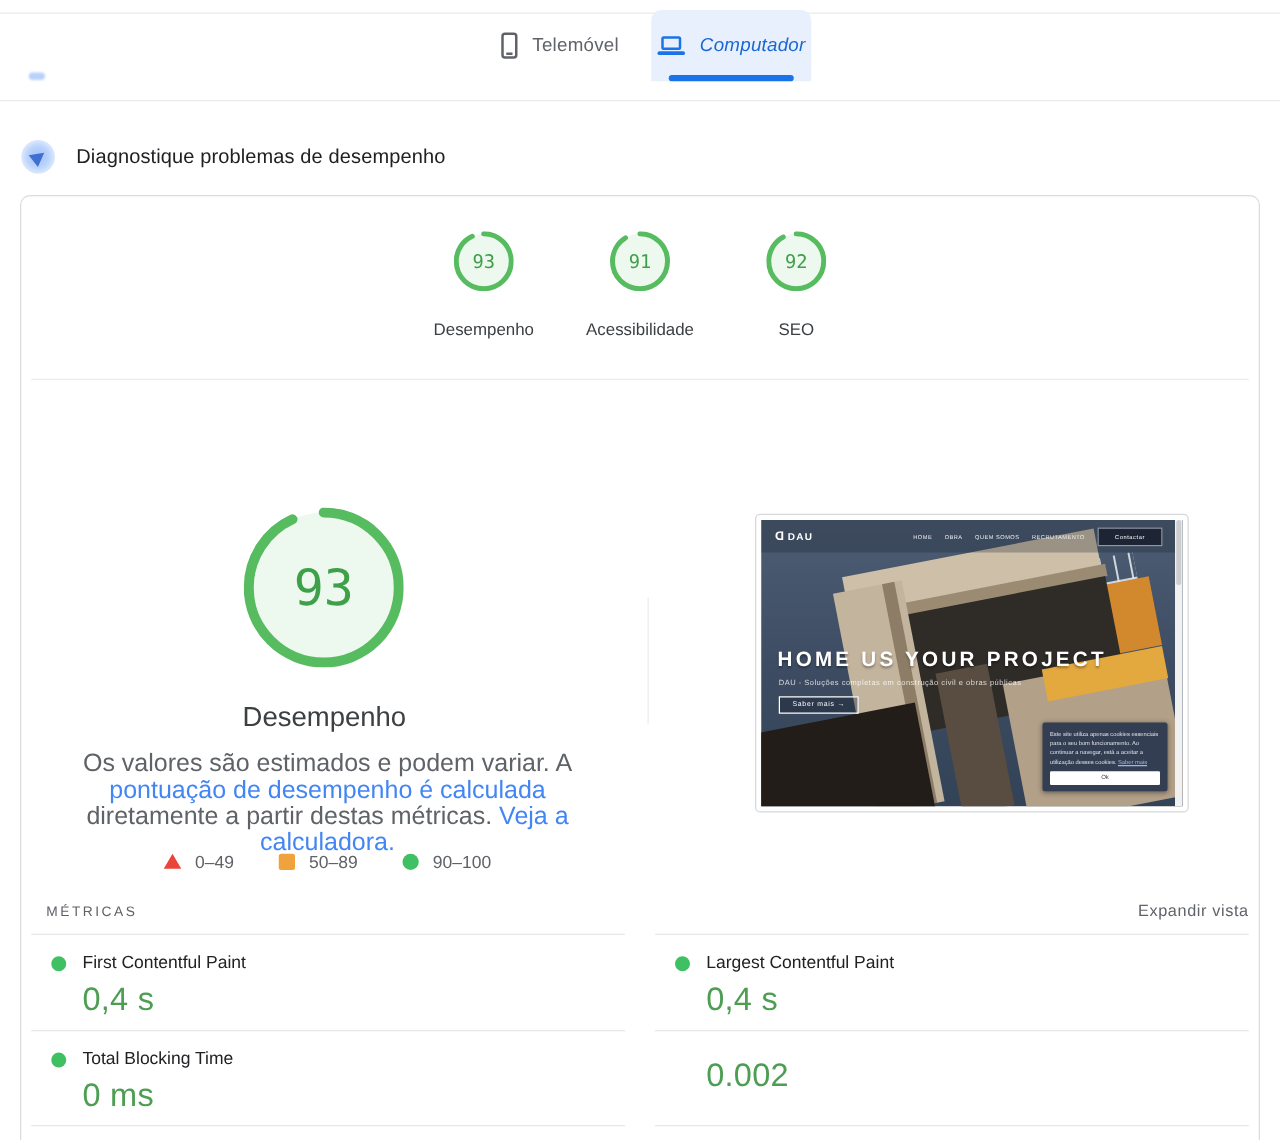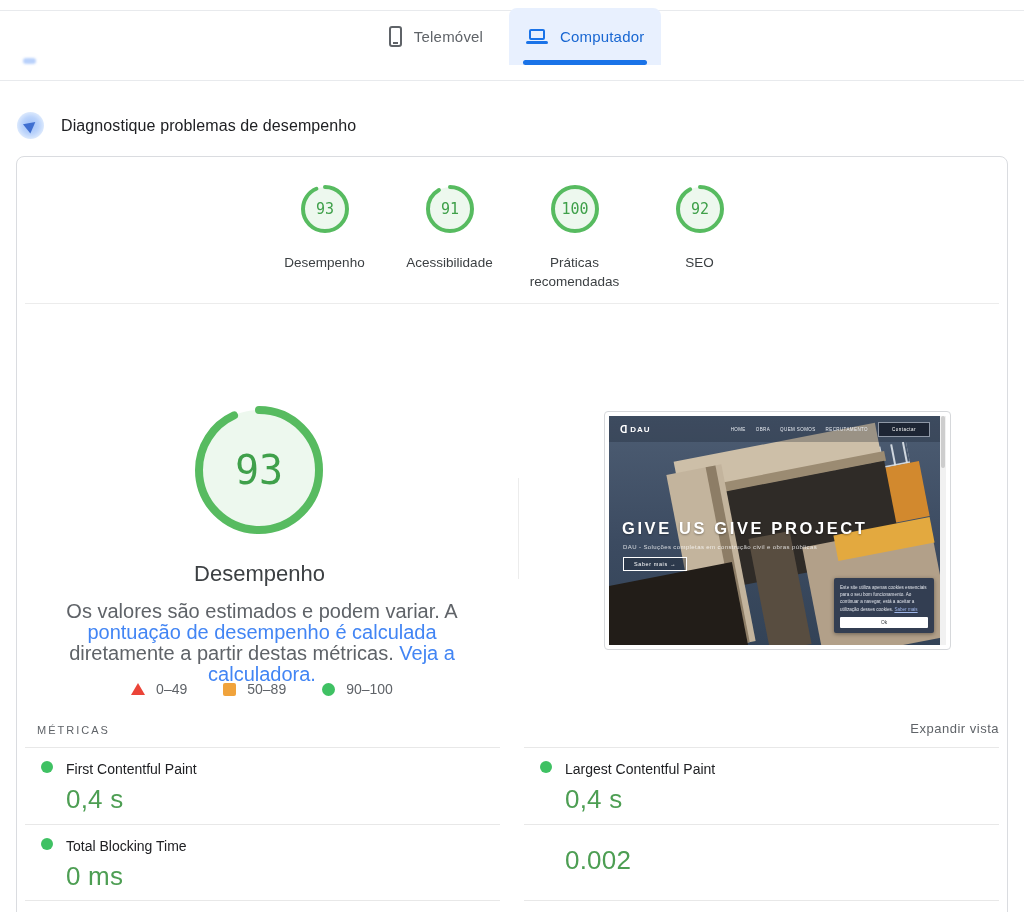--- a/index.html
+++ b/index.html
@@ -7,21 +7,21 @@
               font-family:"Liberation Sans", sans-serif; }
   .abs { position:absolute; }
   #stage { position:relative; width:1024px; height:912px; background:#fff; }
 
   
   .top-hairline { left:0; right:0; top:10px; height:1px; background:#e8eaed; }
   .tabstrip { left:0; right:0; top:8px; height:57px; display:flex; justify-content:center; }
   .tab { display:flex; align-items:center; gap:12px; padding:0 26px; height:57px; cursor:pointer; }
   .tab-label { font-size:15px; font-weight:500; letter-spacing:.2px; }
   .tab-mobile .tab-label { color:#5f6368; }
-  .tab-desktop { position:relative; background:#e8f0fe; border-radius:8px 8px 0 0; width:152px; justify-content:center; padding:0; }
+  .tab-desktop { position:relative; background:#e8f0fe; border-radius:8px 8px 0 0; width:128px; justify-content:center; padding:0;font-style:italic; }
   .tab-desktop .tab-label { color:#1967d2; }
   .tab-underline { position:absolute; bottom:0; left:14px; right:14px; height:5px; background:#1a73e8; border-radius:4px; }
   .phone-icon { width:13px; height:21px; border:2px solid #5f6368; border-radius:3px; position:relative; }
   .phone-icon::after { content:""; position:absolute; bottom:1px; left:2px; right:2px; height:2px; background:#5f6368; }
   .laptop-icon { width:22px; height:16px; position:relative; }
   .laptop-icon .scr { position:absolute; top:0; left:3px; width:16px; height:11px; border:2px solid #1a73e8; border-radius:2px; }
   .laptop-icon .base { position:absolute; bottom:1px; left:0; width:22px; height:3px; background:#1a73e8; border-radius:2px; }
   .strip-divider { left:0; right:0; top:80px; height:1px; background:#e8eaed; }
   .scroll-artifact { left:23px; top:58px; width:13px; height:6px; background:#b9d1fb; border-radius:3px; filter:blur(1px); }
 
@@ -111,21 +111,21 @@
                font-size:4.8px; display:flex; align-items:center; justify-content:center; }
 
   
   .metrics-head { position:absolute; left:8px; right:8px; top:564px; display:flex; align-items:flex-end; justify-content:space-between; }
   .metrics-title { font-size:11px; font-weight:500; letter-spacing:2px; color:#5f6368; padding-left:12px; }
   .expand-link { font-size:13px; color:#5f6368; letter-spacing:.5px; cursor:pointer; }
   .metrics-grid { position:absolute; left:8px; right:8px; top:590px; display:grid;
                   grid-template-columns:1fr 1fr; column-gap:24px; }
   .metric-cell { border-top:1px solid #e8e8e8; height:77px; padding:13px 0 0 16px; }
   .metric-cell.bottom { border-bottom:1px solid #e8e8e8; }
-  .metric-name-row { display:flex; align-items:flex-start; gap:13px; }
+  .metric-name-row { display:flex; align-items:flex-end; gap:13px; }
   .metric-dot { width:12px; height:12px; border-radius:50%; background:#3fc163; flex:none; }
   .metric-name { font-size:14px; color:#202124; }
   .metric-value { margin:7px 0 0 25px; font-size:26px; color:#4d9e53; letter-spacing:.2px; }
 
   
   .gauge-num { font-family:"DejaVu Sans Mono", monospace; fill:#3fa04a; }
 </style>
 </head>
 <body>
 
@@ -168,28 +168,20 @@
             </svg></span>
         <span class="score-label">Desempenho</span>
       </div>
       <div class="score-item">
         <span><svg width="48" height="48" viewBox="0 0 48 48">
               <circle cx="24" cy="24" r="22" fill="#edf8ee"></circle>
               <circle cx="24" cy="24" r="22" fill="none" stroke="#57bb60" stroke-width="4" stroke-linecap="round" stroke-dasharray="125.78936984973531 138.23007675795088" transform="rotate(-90 24 24)"></circle>
               <text class="gauge-num" x="24" y="24" dy="0.36em" text-anchor="middle" font-size="15">91</text>
             </svg></span>
         <span class="score-label">Acessibilidade</span>
-      </div>
-      <div class="score-item">
-        <span><svg width="48" height="48" viewBox="0 0 48 48">
-              <circle cx="24" cy="24" r="22" fill="#edf8ee"></circle>
-              <circle cx="24" cy="24" r="22" fill="none" stroke="#57bb60" stroke-width="4" stroke-linecap="round" stroke-dasharray="138.23007675795088 138.23007675795088" transform="rotate(-90 24 24)"></circle>
-              <text class="gauge-num" x="24" y="24" dy="0.36em" text-anchor="middle" font-size="15">100</text>
-            </svg></span>
-        <span class="score-label">Práticas recomendadas</span>
       </div>
       <div class="score-item">
         <span><svg width="48" height="48" viewBox="0 0 48 48">
               <circle cx="24" cy="24" r="22" fill="#edf8ee"></circle>
               <circle cx="24" cy="24" r="22" fill="none" stroke="#57bb60" stroke-width="4" stroke-linecap="round" stroke-dasharray="127.17167061731482 138.23007675795088" transform="rotate(-90 24 24)"></circle>
               <text class="gauge-num" x="24" y="24" dy="0.36em" text-anchor="middle" font-size="15">92</text>
             </svg></span>
         <span class="score-label">SEO</span>
       </div>
     </div>
@@ -245,21 +237,21 @@
             </span>
           <span class="shot-links">
             <span>HOME</span>
             <span>OBRA</span>
             <span>QUEM SOMOS</span>
             <span>RECRUTAMENTO</span>
           </span>
           <span class="shot-contact">Contactar</span>
         </div>
 
-        <div class="shot-headline">GIVE US GIVE PROJECT</div>
+        <div class="shot-headline">HOME US YOUR PROJECT</div>
         <div class="shot-sub">DAU - Soluções completas em construção civil e obras públicas</div>
         <div class="shot-cta">Saber mais  →</div>
 
         <div class="cookie">
           <div class="cookie-text"><span>Este site utiliza apenas cookies essenciais para o seu bom funcionamento. Ao continuar a navegar, está a aceitar a utilização desses cookies. </span><a>Saber mais</a></div>
           <div class="cookie-ok">Ok</div>
         </div>
 
         <div class="shot-scrollbar">
           <span class="thumb-bar"></span>

